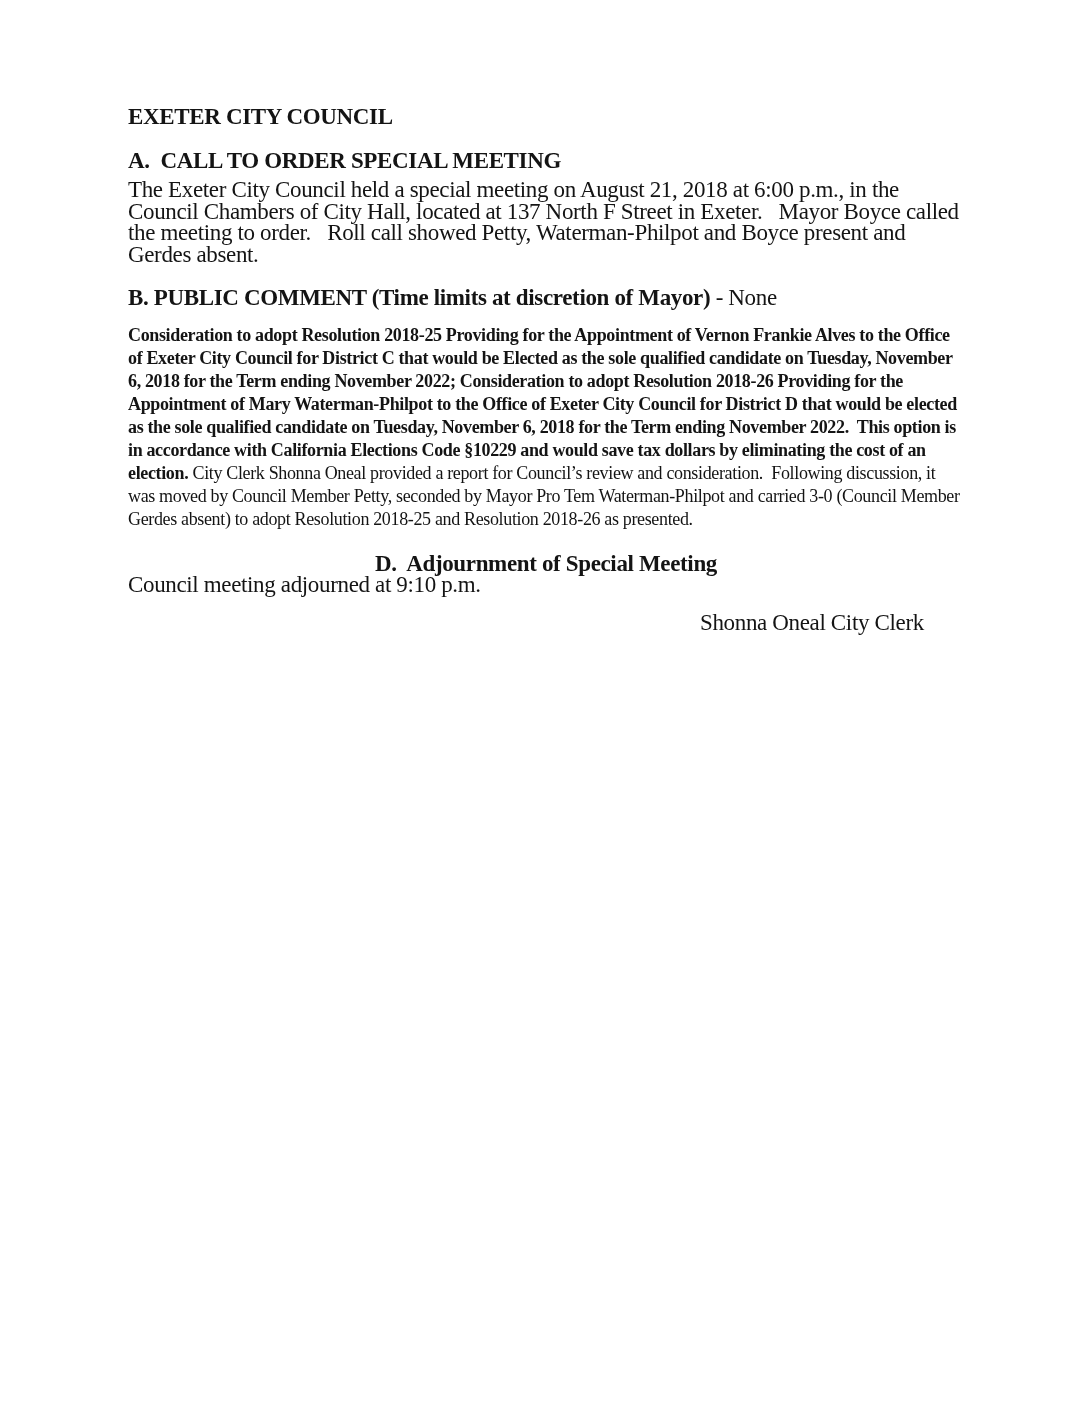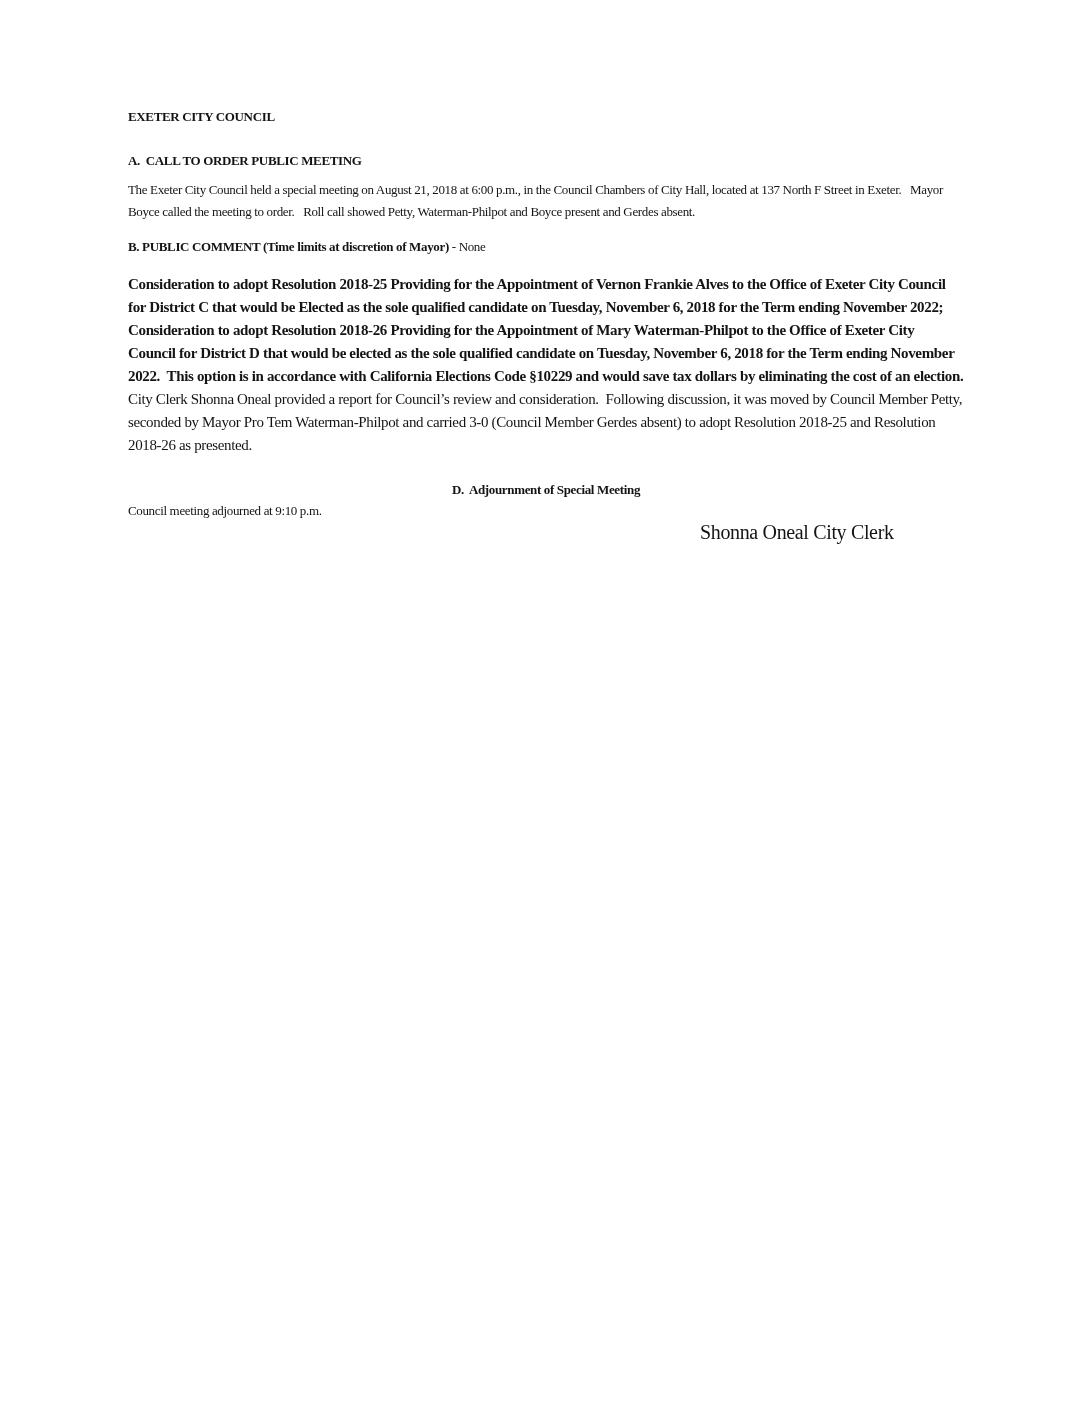--- a/index.html
+++ b/index.html
@@ -23,58 +23,58 @@
     height: 1408px;
     background: #ffffff;
     box-sizing: border-box;
     padding: 106px 120px 0 128px;
   }
   .doc {
     width: 836px;
   }
   .line, .para, .heading {
     white-space: pre-wrap;
-    font-size: 13px;
+    font-size: 23px;
     line-height: 21.5px;
     letter-spacing: -0.35px;
   }
   .bold { font-weight: bold; }
   .title-block { margin: 0 0 0 0; }
   .heading-a { margin-top: 22px; }
   .para-a { margin-top: 8px; }
-  .heading-b { margin-top: 14px; }
+  .heading-b { margin-top: 22px; }
   .heading-c { margin-top: 21px; }
   .para-c {
     margin-top: 15px;
-    font-size: 15px;
+    font-size: 18px;
     line-height: 23px;
     letter-spacing: -0.35px;
   }
   .heading-d { margin-top: 22px; text-align: center; }
   .para-d { margin-top: 0; }
   .signature-line {
-    margin-top: 0;
+    margin-top: 16px;
     padding-left: 572px;
     white-space: pre-wrap;
-    font-size: 20px;
+    font-size: 23px;
     line-height: 21.5px;
     letter-spacing: -0.35px;
   }
 </style>
 </head>
 <body>
 
 <div class="page">
   <div class="doc">
 
     <div class="title-block">
       <div class="line bold">EXETER CITY COUNCIL</div>
     </div>
 
-    <div class="heading heading-a bold">A.  CALL TO ORDER PUBLIC MEETING</div>
+    <div class="heading heading-a bold">A.  CALL TO ORDER SPECIAL MEETING</div>
     <div class="para para-a">The Exeter City Council held a special meeting on August 21, 2018 at 6:00 p.m., in the Council Chambers of City Hall, located at 137 North F Street in Exeter.   Mayor Boyce called the meeting to order.   Roll call showed Petty, Waterman-Philpot and Boyce present and Gerdes absent.</div>
 
     <div class="heading heading-b"><span class="bold">B. PUBLIC COMMENT (Time limits at discretion of Mayor)</span><span> - None</span></div>
 
 
     <div class="para para-c"><span class="bold">Consideration to adopt Resolution 2018-25 Providing for the Appointment of Vernon Frankie Alves to the Office of Exeter City Council for District C that would be Elected as the sole qualified candidate on Tuesday, November 6, 2018 for the Term ending November 2022; Consideration to adopt Resolution 2018-26 Providing for the Appointment of Mary Waterman-Philpot to the Office of Exeter City Council for District D that would be elected as the sole qualified candidate on Tuesday, November 6, 2018 for the Term ending November 2022.  This option is in accordance with California Elections Code §10229 and would save tax dollars by eliminating the cost of an election. </span><span>City Clerk Shonna Oneal provided a report for Council’s review and consideration.  Following discussion, it was moved by Council Member Petty, seconded by Mayor Pro Tem Waterman-Philpot and carried 3-0 (Council Member Gerdes absent) to adopt Resolution 2018-25 and Resolution 2018-26 as presented.</span></div>
 
     <div class="heading heading-d bold">D.  Adjournment of Special Meeting</div>
     <div class="para para-d">Council meeting adjourned at 9:10 p.m.</div>
 

